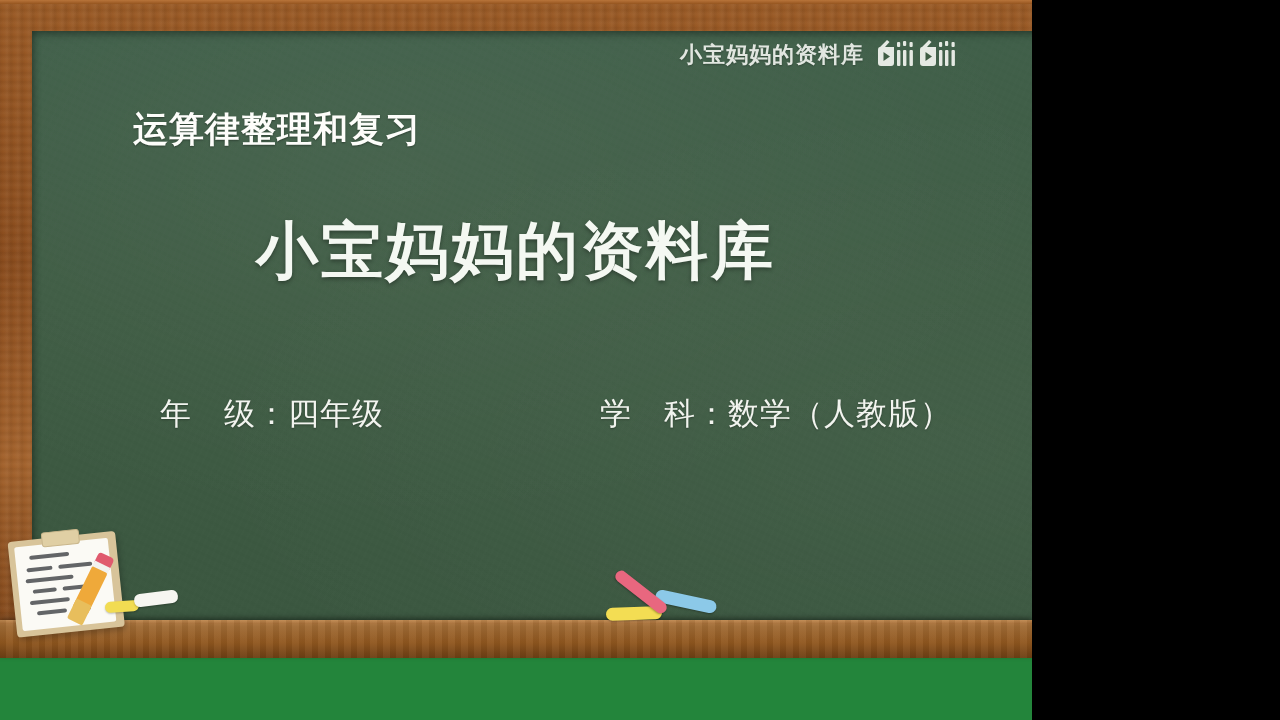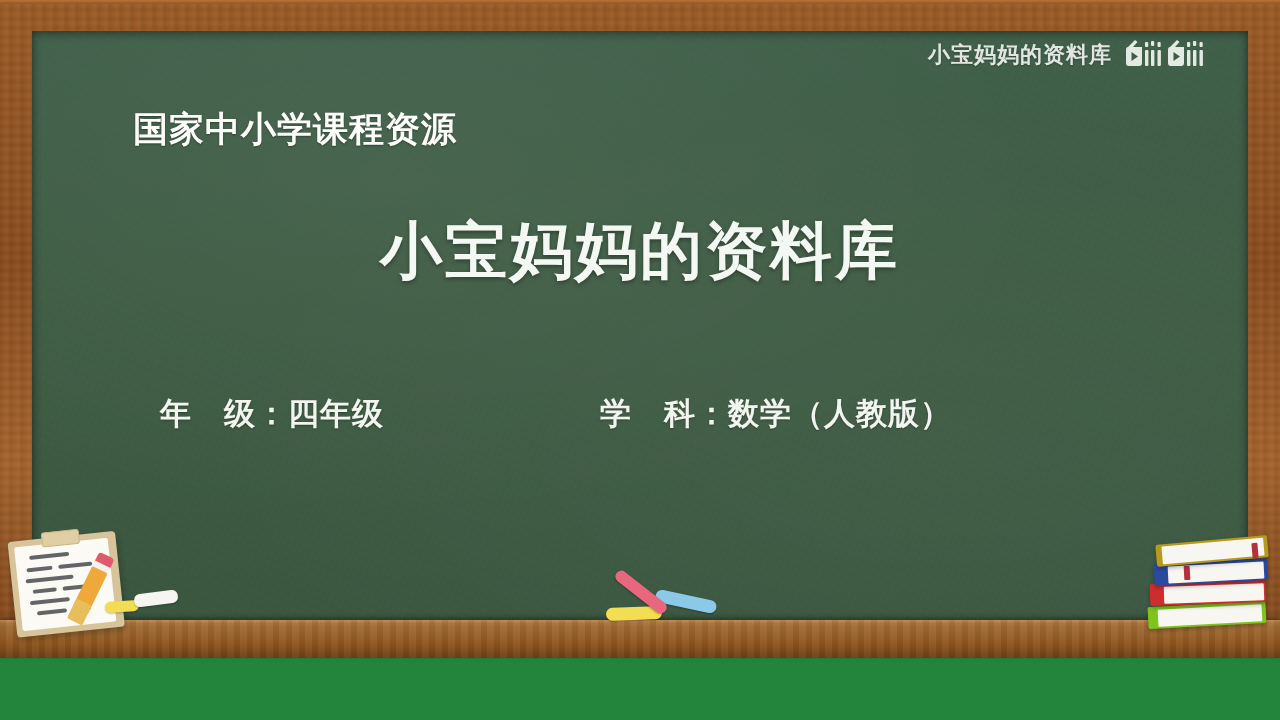--- a/index.html
+++ b/index.html
@@ -1,20 +1,20 @@
 <!DOCTYPE html>
 <html lang="zh"><head>
 <meta charset="utf-8">
 <style>
   html,body{margin:0;padding:0;background:#000;}
   body{font-family:"Liberation Sans","DejaVu Sans",sans-serif;}
 
   .screen{
     position:relative;
-    width:1280px;height:720px;
+    width:1032px;height:720px;
     overflow:hidden;
     background:#3b82f6;
   }
 
   
   .green-band{
     position:absolute;left:0;right:0;top:657px;height:63px;
     background:#23853b;
   }
 
@@ -85,21 +85,21 @@
     text-align:center;
     font-size:62px;font-weight:bold;color:#f4f8f2;
     letter-spacing:3px;
     text-shadow:0 2px 4px rgba(0,0,0,.35);
   }
 
   .meta{
     position:absolute;left:160px;top:395px;width:1080px;
     color:#f2f4ef;
   }
-  .meta-row{display:flex;margin-bottom:17px;font-weight:bold;}
+  .meta-row{display:flex;margin-bottom:17px;}
   .meta-col{font-size:31px;line-height:1.2;white-space:nowrap;letter-spacing:1px;
             text-shadow:0 1px 2px rgba(0,0,0,.3);}
   .meta-col.left{width:440px;}
   .meta-col.right{width:620px;}
 
   
   .watermark{
     position:absolute;right:44px;top:38px;
     display:flex;align-items:center;gap:12px;
     opacity:.93;
@@ -213,21 +213,21 @@
           <rect x="69" y="12" width="3.4" height="16" rx="1"></rect>
           <rect x="75.5" y="4" width="3.2" height="5" rx="1"></rect>
           <rect x="75.5" y="12" width="3.4" height="16" rx="1"></rect>
         </g>
         <polygon points="7.5,14 7.5,23 14,18.5" fill="#3F5C44"></polygon>
         <polygon points="49.5,14 49.5,23 56,18.5" fill="#3F5C44"></polygon>
       </svg>
     </span>
   </div>
 
-  <div class="brand cn-sans">国家中小学课程资源</div>
+  <div class="brand cn-sans">运算律整理和复习</div>
 
   <div class="title cn-sans">小宝妈妈的资料库</div>
 
   <div class="meta cn-serif">
     <div class="meta-row">
       <div class="meta-col left">
         <span>年　级：</span><span>四年级</span>
       </div>
       <div class="meta-col right">
         <span>学　科：</span><span>数学（人教版）</span>

